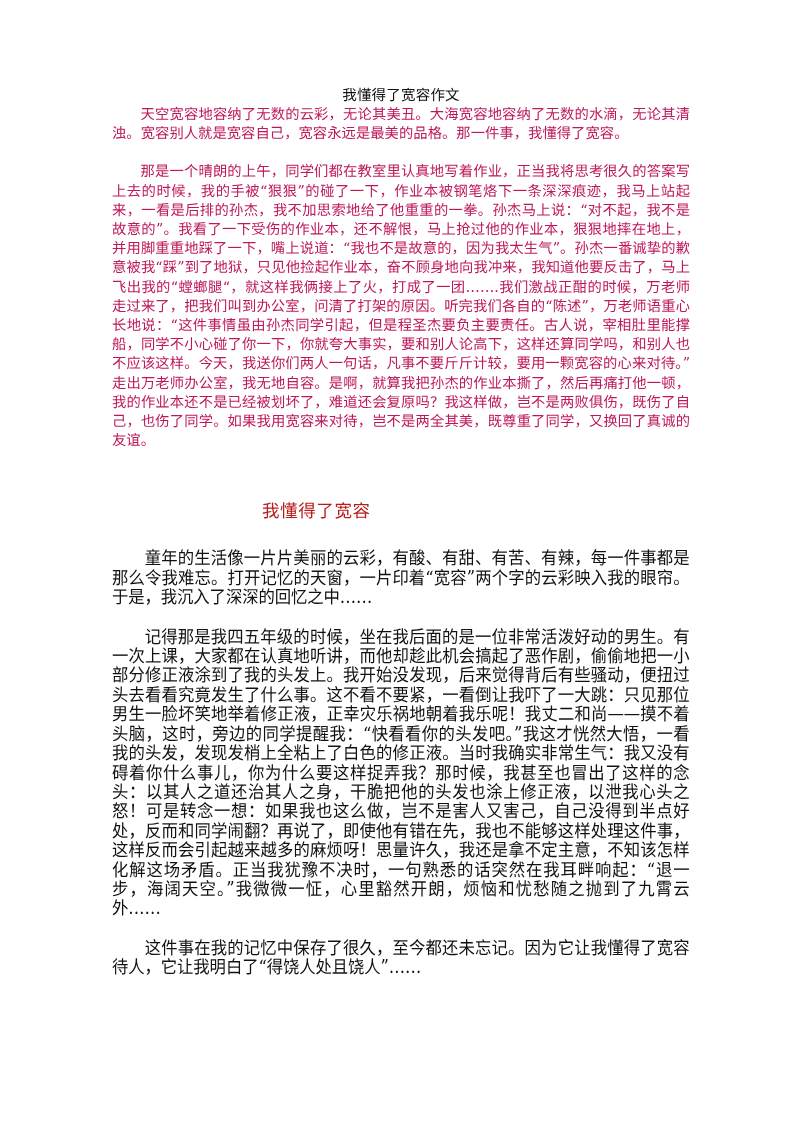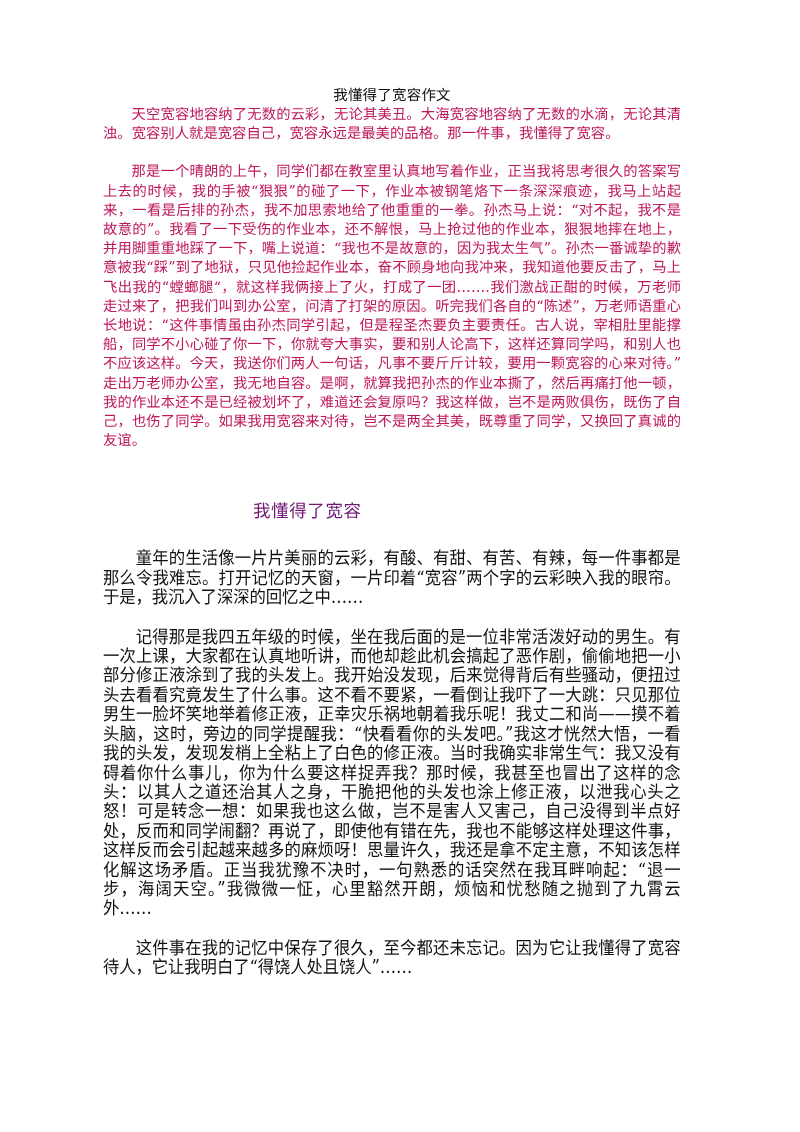--- a/index.html
+++ b/index.html
@@ -15,21 +15,21 @@
   .page {
     position: relative;
     width: 800px;
     height: 1132px;
     background: #ffffff;
     overflow: hidden;
     box-sizing: border-box;
   }
   .content {
     position: absolute;
-    left: 103px;
+    left: 112px;
     top: 86px;
     width: 578px;
   }
 
   
   .doc-title {
     text-align: center;
     font-size: 14.5px;
     line-height: 19px;
     letter-spacing: 0.2px;
@@ -49,21 +49,21 @@
   }
   .gap-a { height: 19px; }
 
   
   .sec-b-title {
     font-size: 17.5px;
     line-height: 24px;
     margin: 0;
     padding-left: 150px;
     font-weight: normal;
-    color: #701a75;
+    color: #b91c1c;
     letter-spacing: 0.6px;
   }
   .para-b {
     font-size: 17.6px;
     line-height: 19.4px;
     text-align: justify;
     text-justify: inter-ideograph;
     text-indent: 2em;
     margin: 0;
     color: #111111;

